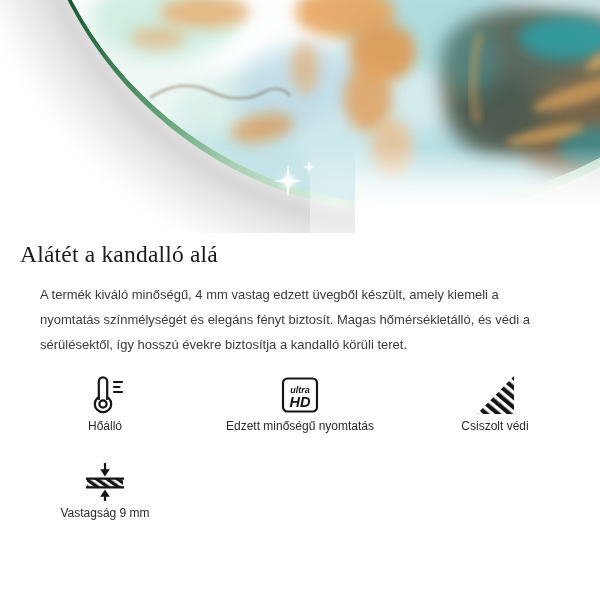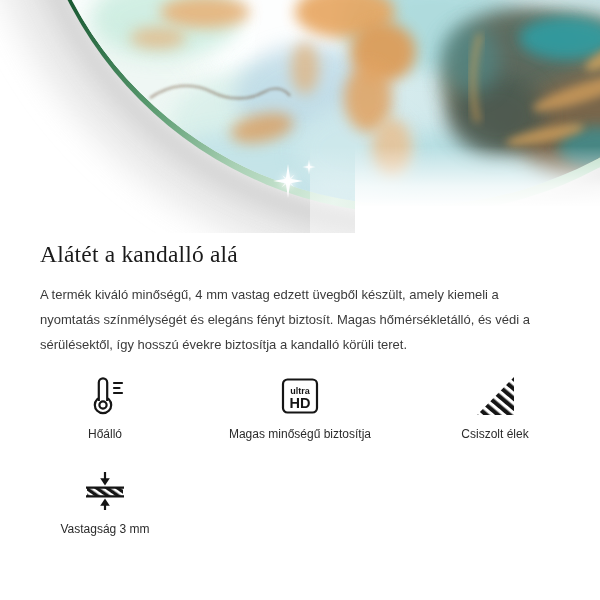--- a/index.html
+++ b/index.html
@@ -1,29 +1,29 @@
 <!DOCTYPE html>
 <html><head>
 <meta charset="utf-8">
 <style>
   html,body{margin:0;padding:0;background:#fff;}
   body{width:600px;height:600px;overflow:hidden;font-family:"Liberation Sans",sans-serif;}
   .hero{width:600px;height:233px;}
   .hero svg{display:block;}
-  .page-title{margin:5px 40px 0 40px;font-family:"Liberation Serif","DejaVu Serif",serif;
+  .page-title{margin:5px 40px 0 20px;font-family:"Liberation Serif","DejaVu Serif",serif;
     font-weight:400;font-size:23.5px;line-height:33px;color:#1a1a1a;letter-spacing:.2px;}
   .desc{margin:11px 40px 16px 40px;width:506px;font-size:13px;line-height:25px;color:#3b3b3b;}
   .features{width:585px;margin:15px auto 0 auto;display:grid;grid-template-columns:repeat(3,195px);row-gap:27px;}
   .feature{display:flex;flex-direction:column;align-items:center;}
-  .iconbox{width:46px;height:46px;display:flex;align-items:center;justify-content:center;}
+  .iconbox{width:46px;height:46px;display:flex;justify-content:center;font-style:italic;}
   .iconbox svg{display:block;}
   .icon-stroke{stroke:#151515;fill:none;stroke-width:2.2;}
   .icon-fill{fill:#151515;stroke:none;}
   .icon-text{font-family:"Liberation Sans",sans-serif;font-weight:bold;fill:#151515;}
-  .feature-label{margin-top:8px;font-size:12px;color:#2b2b2b;text-align:center;}
+  .feature-label{margin-top:0;font-size:12px;color:#2b2b2b;text-align:center;}
 </style>
 </head>
 <body>
 
 <div class="hero">
 <svg width="600" height="233" viewBox="0 0 600 233" role="img">
   <defs>
     <clipPath id="discClip">
           <circle cx="413" cy="-180.5" r="386"></circle>
         </clipPath>
@@ -150,51 +150,51 @@
   </div>
 
   <div class="feature">
     <div class="iconbox">
       <svg width="44" height="44" viewBox="0 0 44 44">
         <rect class="icon-stroke" x="5" y="5.5" width="34" height="33" rx="4.5" stroke-width="2.4"></rect>
         <text class="icon-text" x="22" y="19.5" font-size="9" text-anchor="middle">ultra</text>
         <text class="icon-text" x="22" y="33.5" font-size="14.5" text-anchor="middle">HD</text>
       </svg>
     </div>
-    <div class="feature-label">Magas minőségű biztosítja</div>
+    <div class="feature-label">Edzett minőségű nyomtatás</div>
   </div>
 
 
 
   <div class="feature">
     <div class="iconbox">
       <svg width="44" height="44" viewBox="0 0 44 44">
         <defs>
           <pattern id="stripeP" width="7.5" height="7.5" patternUnits="userSpaceOnUse" patternTransform="rotate(-50 22 22)">
             <rect width="4.2" height="7.5" fill="#151515"></rect>
           </pattern>
         </defs>
         <path d="M4,41 L41,3 L41,41 Z" fill="url(#stripeP)"></path>
       </svg>
     </div>
-    <div class="feature-label">Csiszolt élek</div>
+    <div class="feature-label">Csiszolt védi</div>
   </div>
 
   <div class="feature">
     <div class="iconbox">
       <svg width="44" height="44" viewBox="0 0 44 44">
         <defs>
           <pattern id="stripeT" width="6" height="6" patternUnits="userSpaceOnUse" patternTransform="rotate(-55 22 22)">
             <rect width="3.4" height="6" fill="#151515"></rect>
           </pattern>
         </defs>
         <rect x="4" y="19" width="36" height="8" fill="url(#stripeT)"></rect>
         <path class="icon-stroke" stroke-width="2" d="M3,18.6 H41 M3,27.4 H41"></path>
         <path class="icon-stroke" stroke-width="2.4" d="M22,3 V10"></path>
         <path class="icon-fill" d="M17.2,9.2 L26.8,9.2 L22,16.4 Z"></path>
         <path class="icon-stroke" stroke-width="2.4" d="M22,41 V34"></path>
         <path class="icon-fill" d="M17.2,36.8 L26.8,36.8 L22,29.6 Z"></path>
       </svg>
     </div>
-    <div class="feature-label">Vastagság 3 mm</div>
+    <div class="feature-label">Vastagság 9 mm</div>
   </div>
 
 </div>
 
 </body></html>

